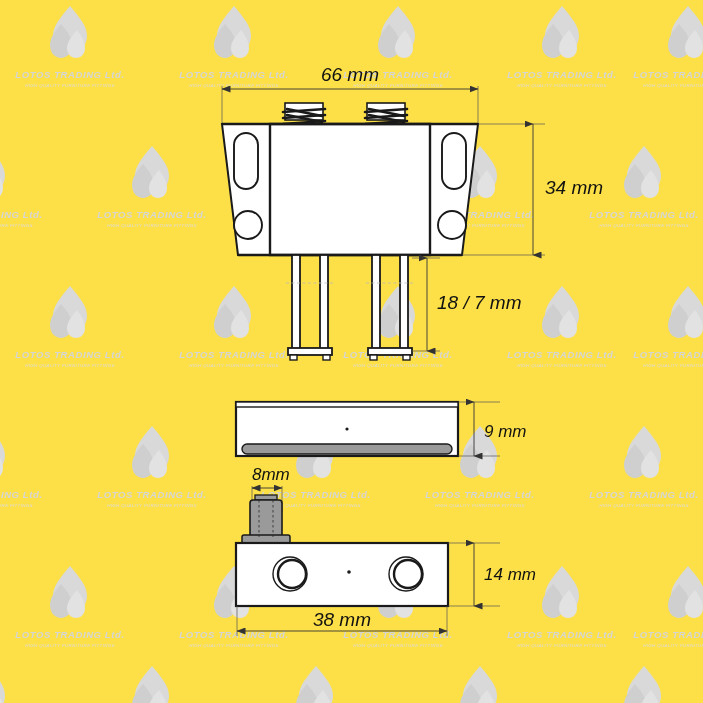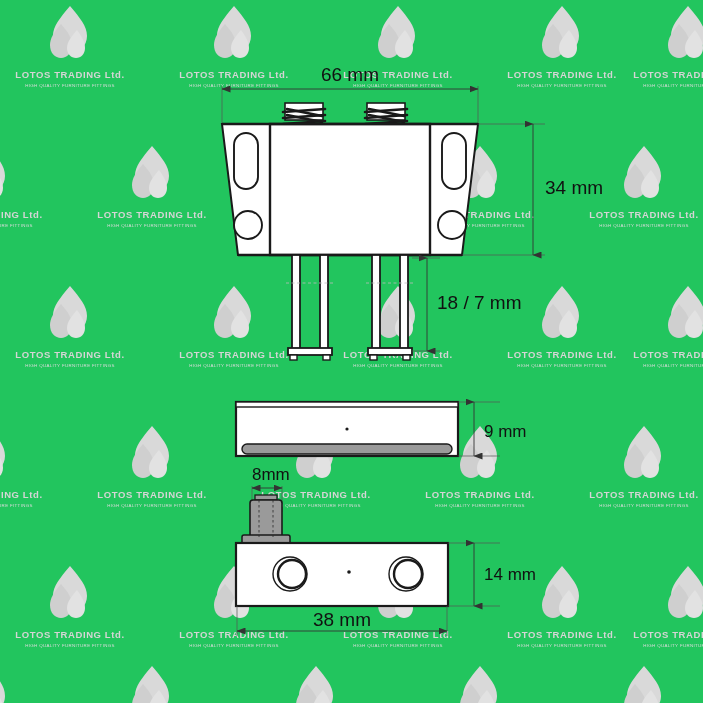--- a/index.html
+++ b/index.html
@@ -4,23 +4,24 @@
 <style>
   html, body {
     margin: 0;
     padding: 0;
     background: #ffffff;
   }
   #page {
     position: relative;
     width: 703px;
     height: 703px;
-    background: #22c55e;
+    background: #fde047;
     overflow: hidden;
     font-family: "Liberation Sans", sans-serif;
+    font-style: italic;
   }
   #watermark-layer {
     position: absolute;
     left: 0; top: 0;
     width: 703px; height: 703px;
     z-index: 1;
     pointer-events: none;
   }
   #drawing-layer {
     position: absolute;

